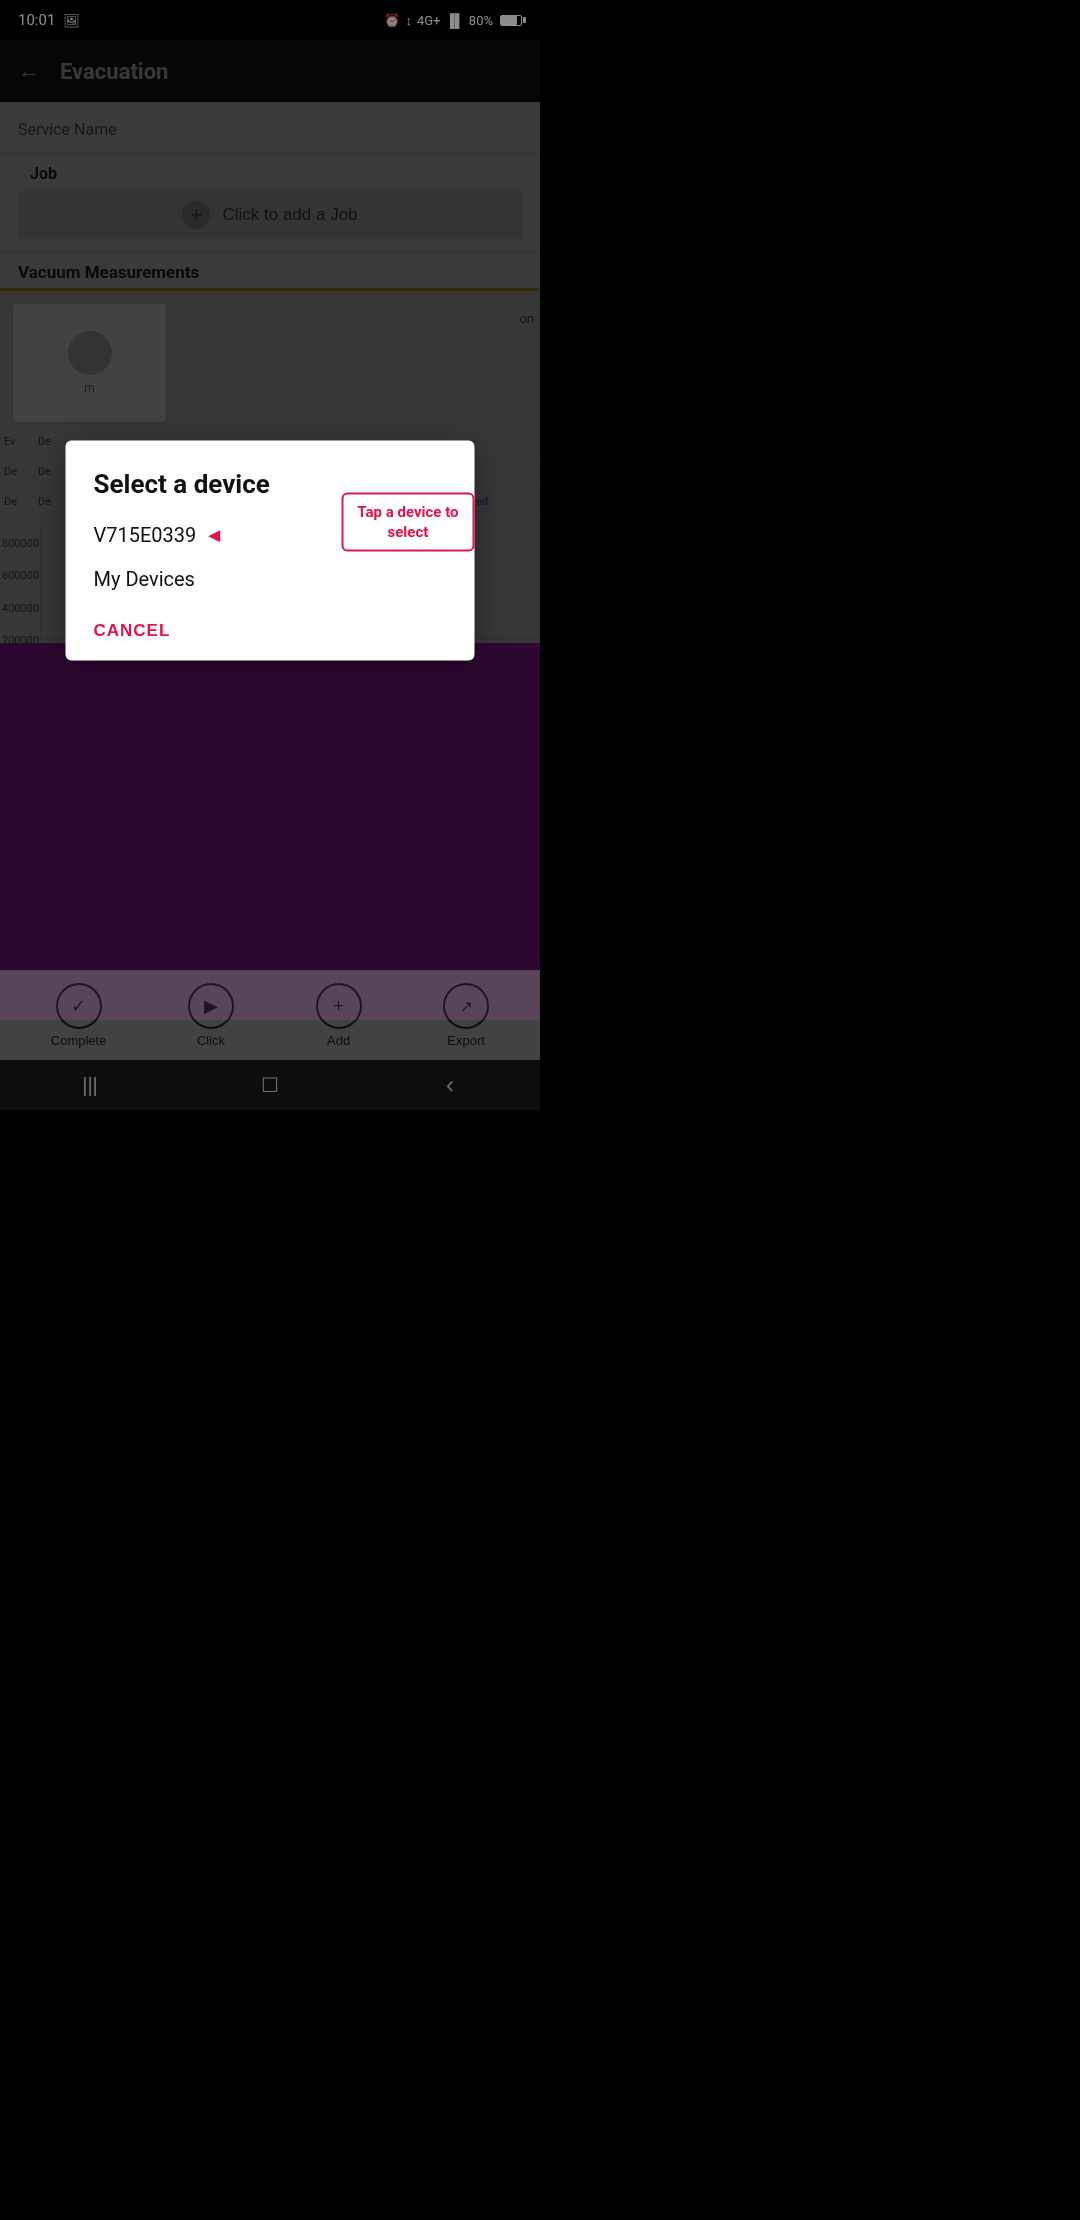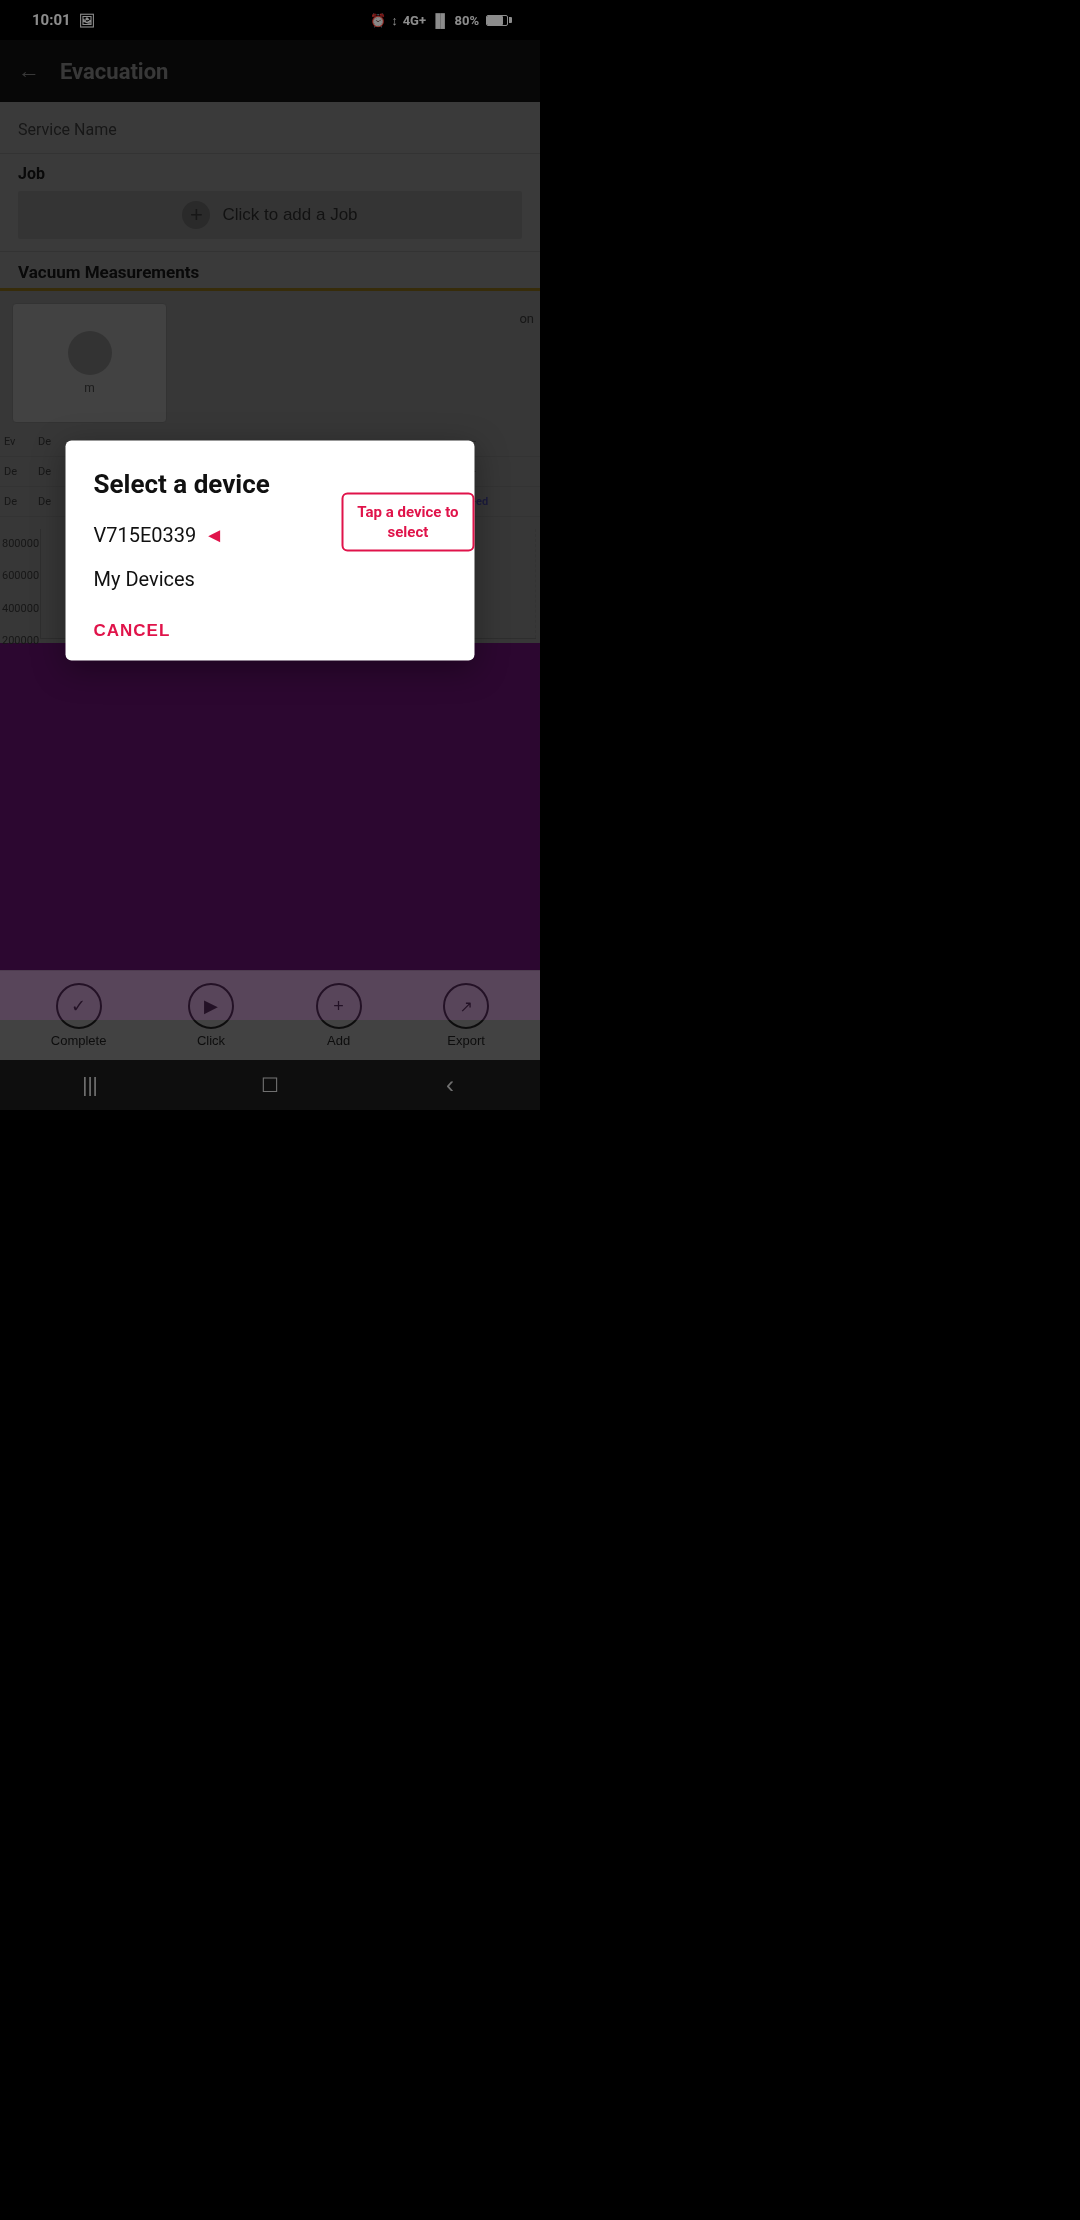--- a/index.html
+++ b/index.html
@@ -15,24 +15,24 @@
     }
 
     
     .status-bar {
       width: 100%;
       height: 40px;
       background: #000;
       display: flex;
       align-items: center;
       justify-content: space-between;
-      padding: 0 32px;
+      padding: 0 18px;
       color: #fff;
       font-size: 15px;
-      font-weight: 700;
+      font-weight: 400;
       position: relative;
       z-index: 10;
     }
     .status-left { display: flex; align-items: center; gap: 8px; }
     .status-right { display: flex; align-items: center; gap: 5px; font-size: 13px; }
 
     
     .app-bar {
       width: 100%;
       height: 62px;
@@ -78,20 +78,21 @@
     .section-job {
       background: #d6d6d6;
       padding: 10px 18px 6px;
       border-bottom: 1px solid #bbb;
     }
     .section-job-label {
       color: #222;
       font-weight: 700;
       font-size: 16px;
       margin-bottom: 8px;
+      margin-left: 12px;
     }
     .add-job-btn {
       background: #bfbfbf;
       border: none;
       width: 100%;
       height: 48px;
       display: flex;
       align-items: center;
       justify-content: center;
       gap: 12px;

